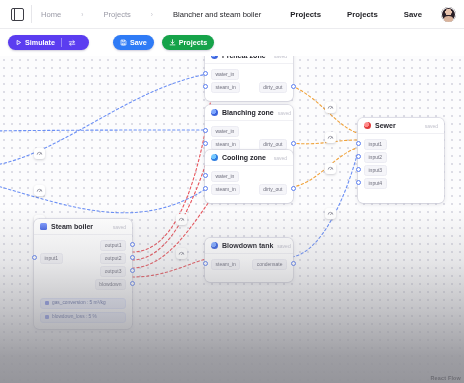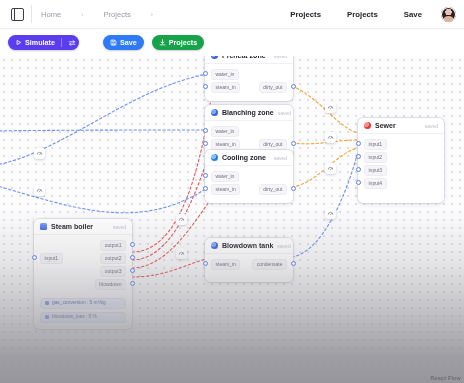--- a/index.html
+++ b/index.html
@@ -32,21 +32,21 @@
           box-shadow:0 0 0 1px #fff inset;cursor:pointer;position:relative;overflow:hidden;}
   .avatar:after{content:"";position:absolute;left:20%;bottom:0;width:60%;height:34%;
                 background:#d9b39c;border-radius:50% 50% 0 0;}
 
   
   .toolbar{position:absolute;left:0;top:29px;width:464px;height:27px;background:#fff;z-index:35;
            display:flex;align-items:center;padding-left:8px;gap:8px;}
   .btn{height:15px;border-radius:7.5px;display:inline-flex;align-items:center;gap:3px;
        padding:0 7px;font-size:7.2px;font-weight:bold;color:#fff;cursor:pointer;
        box-shadow:0 1px 2px rgba(30,20,80,.22);}
-  .btn-simulate{background:#5b3df0;padding-right:2px;}
+  .btn-simulate{background:#5b3df0;padding-right:12px;}
   .btn-save{background:#2f7bf6;margin-left:16px;}
   .btn-download{background:#16a34a;}
   .sep-swap{width:1px;height:9px;background:rgba(255,255,255,.38);margin:0 3px;}
   .swap-ico{width:9px;height:9px;display:inline-flex;align-items:center;justify-content:center;opacity:.95;}
   .ico-sm{width:7px;height:7px;display:inline-block;}
 
   
   .canvas{position:absolute;left:0;top:56px;width:464px;height:327px;overflow:hidden;
           background-color:#fcfcfd;
           background-image:radial-gradient(#d8d8e2 0.7px, transparent 0.75px);
@@ -103,20 +103,21 @@
     <div class="panel-toggle">
       <div class="panel-ico"></div>
     </div>
     <div class="divider-v"></div>
 
     <div class="crumbs">
       <span class="crumb">Home</span>
       <span class="crumb-sep">›</span>
       <span class="crumb">Projects</span>
       <span class="crumb-sep">›</span>
+      <span class="crumb active">Blancher and steam boiler</span>
     </div>
 
     <div class="topnav">
       <span class="navlink">Projects</span>
       <span class="navlink">Projects</span>
       <span class="navlink">Save</span>
       <div class="avatar"></div>
     </div>
   </div>
 

